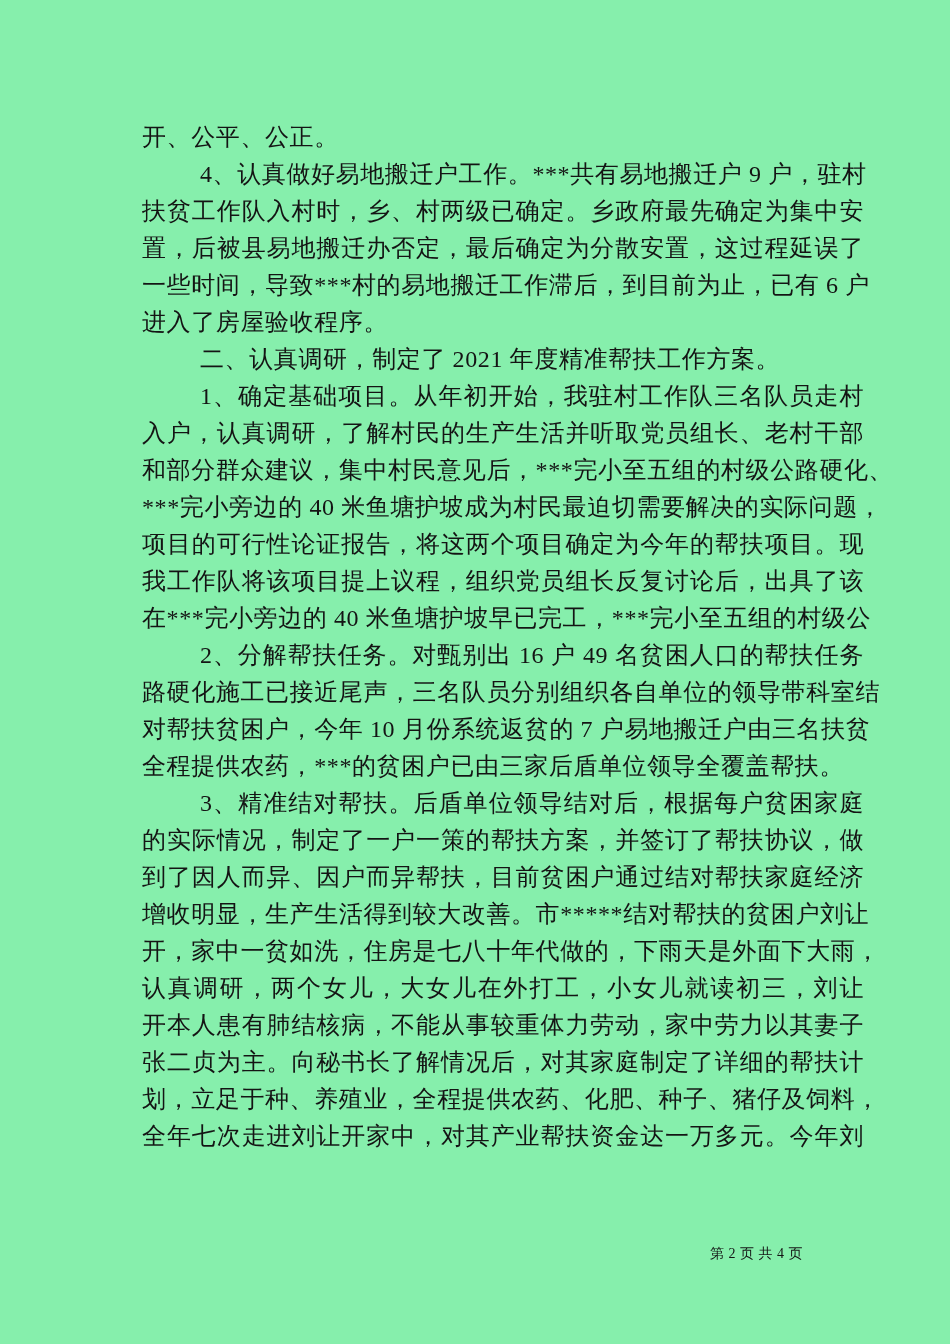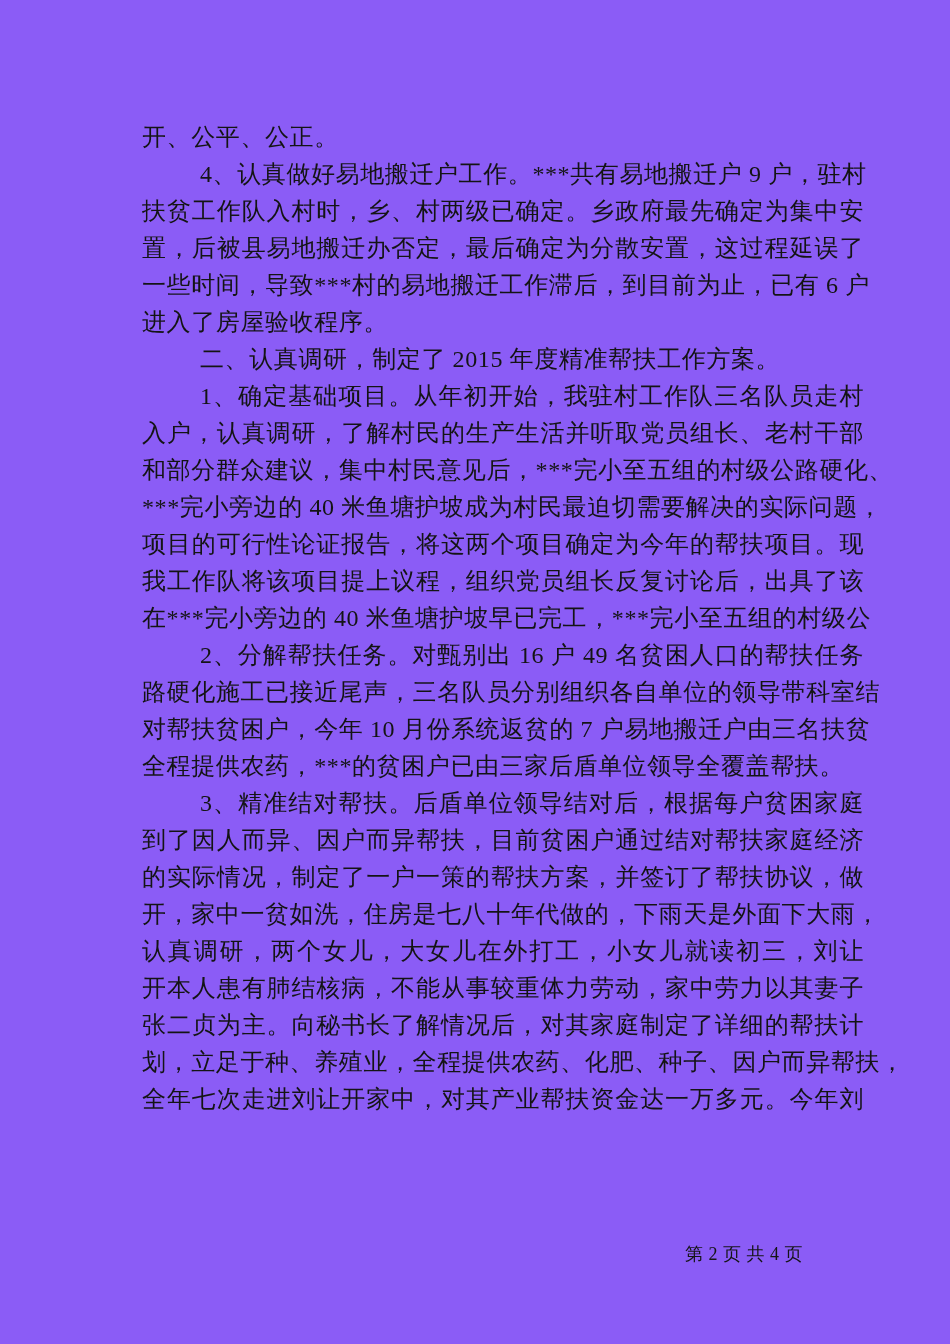--- a/index.html
+++ b/index.html
@@ -4,21 +4,21 @@
 <style>
   html, body {
     margin: 0;
     padding: 0;
     background: #ffffff;
   }
   .page {
     position: relative;
     width: 950px;
     height: 1344px;
-    background: #8b5cf6;
+    background: #86efac;
     overflow: hidden;
     font-family: "Liberation Serif", serif;
     color: #141414;
   }
   .doc-body {
     position: absolute;
     left: 142px;
     top: 119px;
     width: 722px;
   }
@@ -40,54 +40,55 @@
     text-align-last: left;
   }
   
   .line.start, .line.single {
     text-indent: 58px;
   }
   .footer {
     position: absolute;
     top: 1245px;
     right: 147px;
-    font-size: 18px;
+    font-size: 14px;
     line-height: 18px;
     letter-spacing: 0.5px;
     color: #141414;
     text-align: right;
   }
 </style>
 </head>
 <body>
 
 <div class="page">
   <div class="doc-body">
       <div class="line end">开、公平、公正。</div>
       <div class="line start">4、认真做好易地搬迁户工作。***共有易地搬迁户 9 户，驻村</div>
       <div class="line mid">扶贫工作队入村时，乡、村两级已确定。乡政府最先确定为集中安</div>
       <div class="line mid">置，后被县易地搬迁办否定，最后确定为分散安置，这过程延误了</div>
       <div class="line mid">一些时间，导致***村的易地搬迁工作滞后，到目前为止，已有 6 户</div>
       <div class="line end">进入了房屋验收程序。</div>
-      <div class="line single">二、认真调研，制定了 2015 年度精准帮扶工作方案。</div>
+      <div class="line single">二、认真调研，制定了 2021 年度精准帮扶工作方案。</div>
       <div class="line start">1、确定基础项目。从年初开始，我驻村工作队三名队员走村</div>
       <div class="line mid">入户，认真调研，了解村民的生产生活并听取党员组长、老村干部</div>
       <div class="line mid">和部分群众建议，集中村民意见后，***完小至五组的村级公路硬化、</div>
       <div class="line mid">***完小旁边的 40 米鱼塘护坡成为村民最迫切需要解决的实际问题，</div>
       <div class="line mid">项目的可行性论证报告，将这两个项目确定为今年的帮扶项目。现</div>
       <div class="line mid">我工作队将该项目提上议程，组织党员组长反复讨论后，出具了该</div>
       <div class="line mid">在***完小旁边的 40 米鱼塘护坡早已完工，***完小至五组的村级公</div>
       <div class="line start">2、分解帮扶任务。对甄别出 16 户 49 名贫困人口的帮扶任务</div>
       <div class="line mid">路硬化施工已接近尾声，三名队员分别组织各自单位的领导带科室结</div>
       <div class="line mid">对帮扶贫困户，今年 10 月份系统返贫的 7 户易地搬迁户由三名扶贫</div>
       <div class="line end">全程提供农药，***的贫困户已由三家后盾单位领导全覆盖帮扶。</div>
       <div class="line start">3、精准结对帮扶。后盾单位领导结对后，根据每户贫困家庭</div>
+      <div class="line mid">的实际情况，制定了一户一策的帮扶方案，并签订了帮扶协议，做</div>
       <div class="line mid">到了因人而异、因户而异帮扶，目前贫困户通过结对帮扶家庭经济</div>
-      <div class="line mid">的实际情况，制定了一户一策的帮扶方案，并签订了帮扶协议，做</div>
+      <div class="line mid">增收明显，生产生活得到较大改善。市*****结对帮扶的贫困户刘让</div>
       <div class="line mid">开，家中一贫如洗，住房是七八十年代做的，下雨天是外面下大雨，</div>
       <div class="line mid">认真调研，两个女儿，大女儿在外打工，小女儿就读初三，刘让</div>
       <div class="line mid">开本人患有肺结核病，不能从事较重体力劳动，家中劳力以其妻子</div>
       <div class="line mid">张二贞为主。向秘书长了解情况后，对其家庭制定了详细的帮扶计</div>
-      <div class="line mid">划，立足于种、养殖业，全程提供农药、化肥、种子、因户而异帮扶，</div>
+      <div class="line mid">划，立足于种、养殖业，全程提供农药、化肥、种子、猪仔及饲料，</div>
       <div class="line mid">全年七次走进刘让开家中，对其产业帮扶资金达一万多元。今年刘</div>
     </div>
   <div class="footer">第 2 页 共 4 页</div>
 </div>
 
 </body></html>

